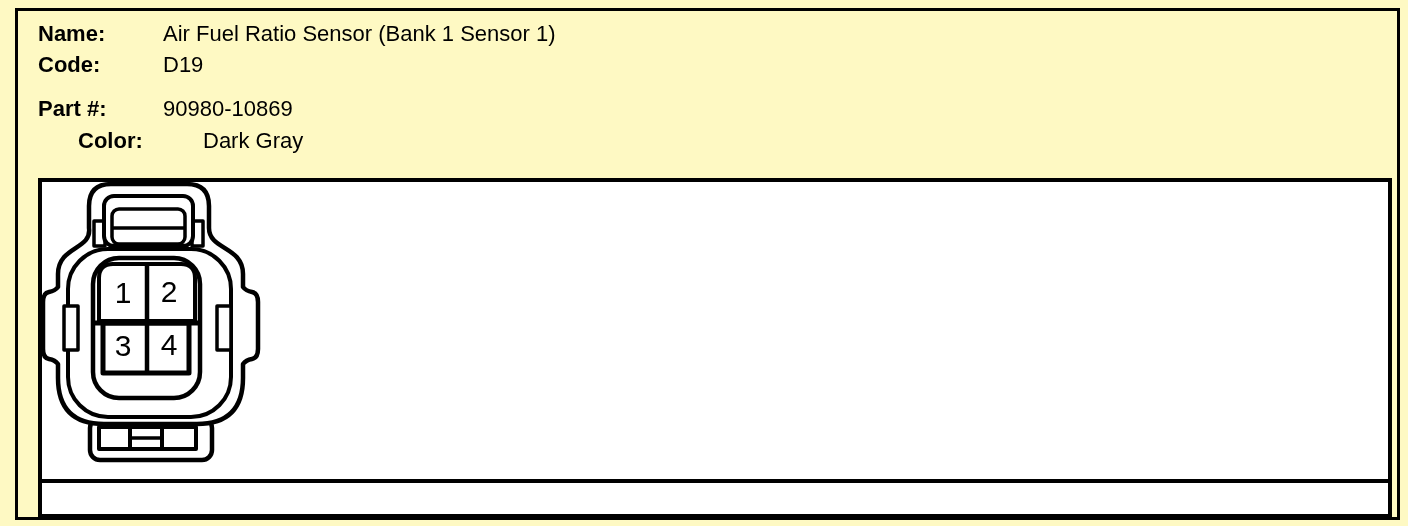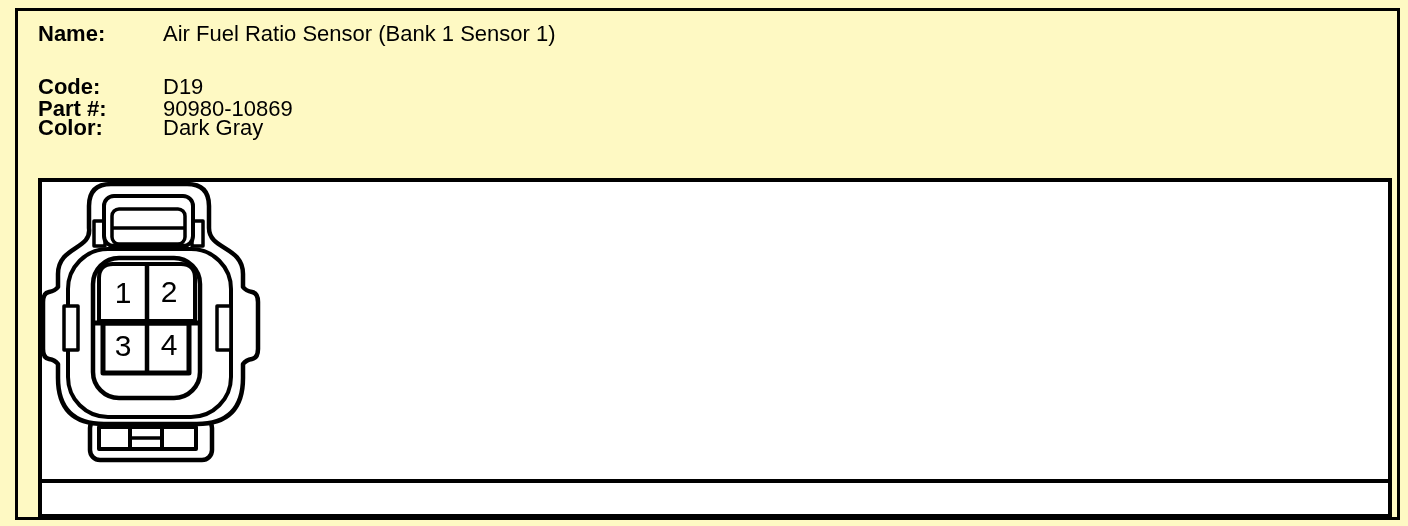--- a/index.html
+++ b/index.html
@@ -33,23 +33,23 @@
   .field-row {
     position: absolute;
     left: 0;
     height: 26px;
     line-height: 26px;
     font-size: 22px;
     color: #000;
     white-space: nowrap;
   }
   .field-row.r0 { top: 21px; }
-  .field-row.r1 { top: 52px; margin-top: 22px; }
+  .field-row.r1 { top: 52px; }
   .field-row.r2 { top: 96px; }
-  .field-row.r3 { top: 115px; }
+  .field-row.r3 { top: 128px; margin-left: 40px; }
   .field-label {
     display: inline-block;
     width: 125px;
     font-weight: bold;
   }
   .field-value { font-weight: normal; }
   .diagram-box {
     position: absolute;
     left: 38px; top: 178px;
     width: 1354px; height: 305px;

